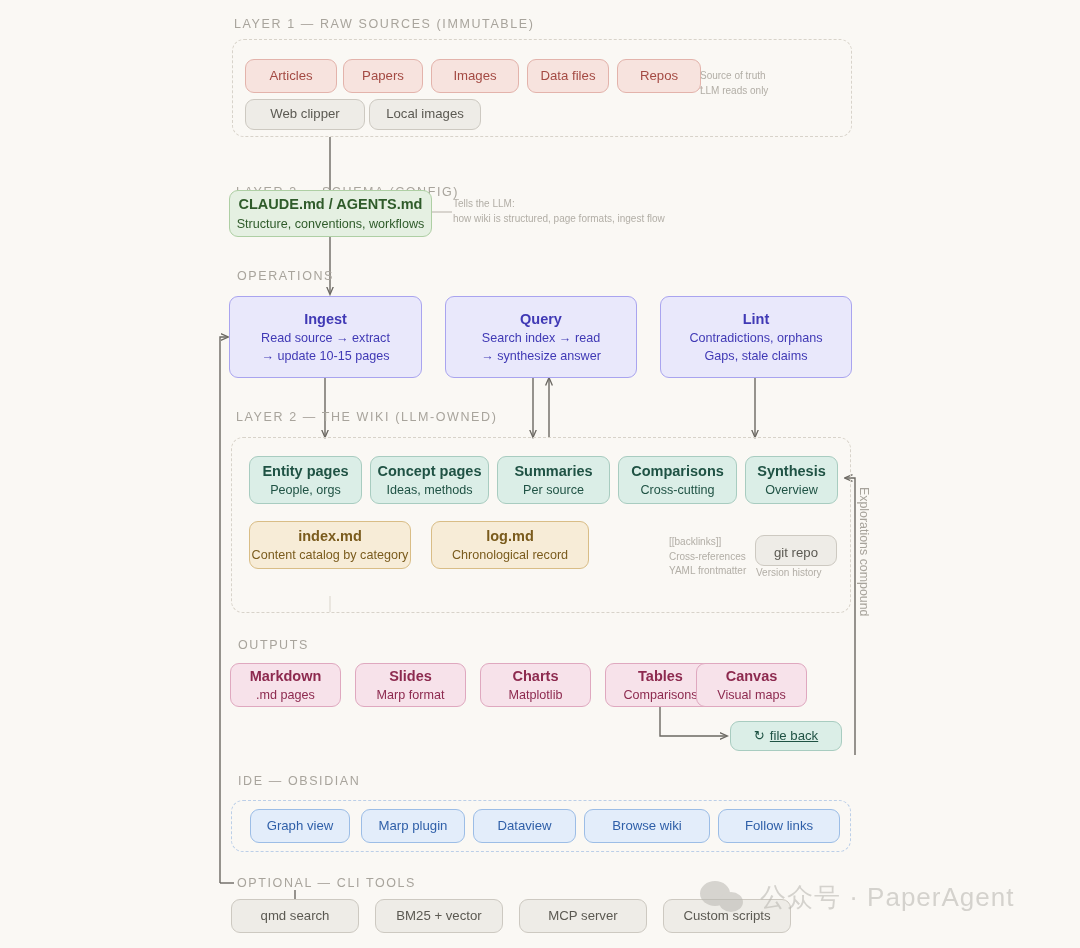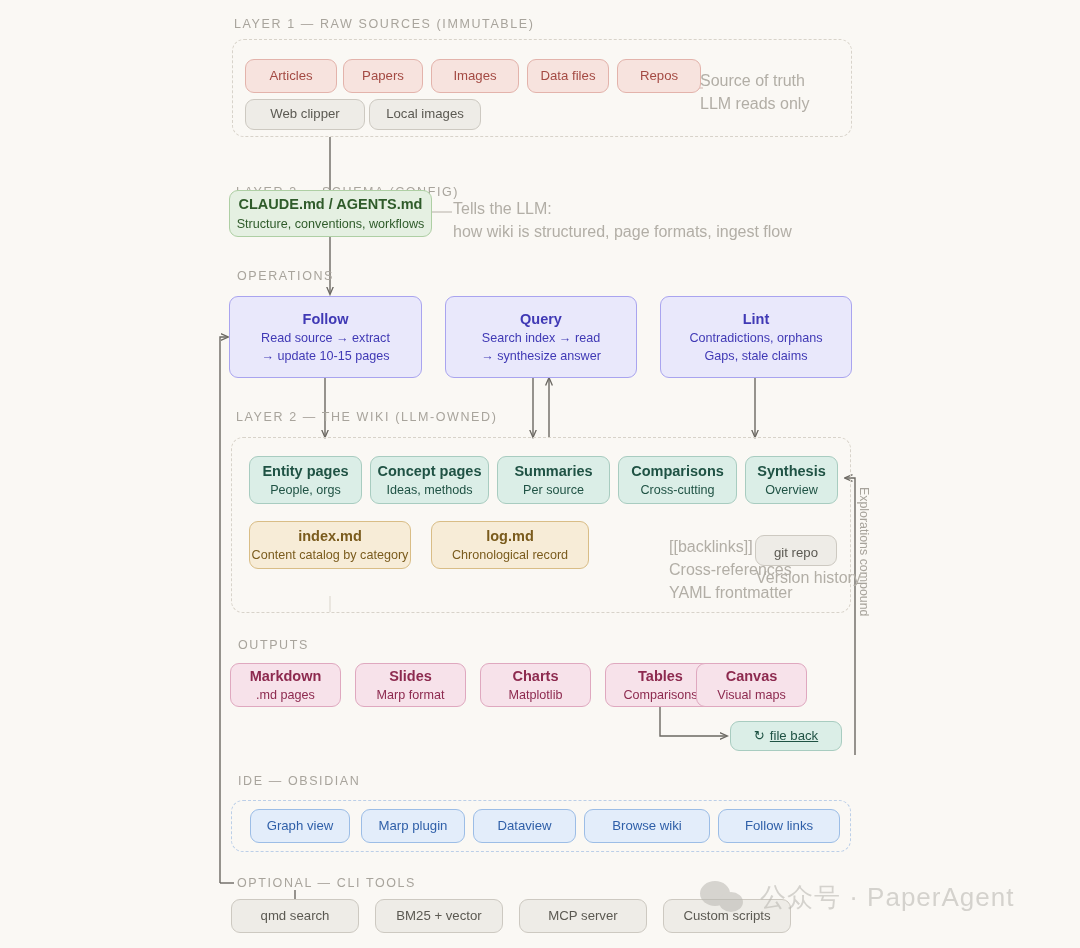--- a/index.html
+++ b/index.html
@@ -71,21 +71,21 @@
 
   .rose   { background:#f7e2ea; border-color:#dfa8bf; }
   .rose .t, .rose .s { color:#8d2a4f; }
 
   .ide    { background:#e3edfa; border-color:#9cbde6; }
   .ide .t, .ide .s { color:#2f5fa8; }
 
   
   .anno {
     position:absolute;
-    font-size:16px;
+    font-size:10px;
     color:#b2aea6;
     line-height:1.45;
     white-space:nowrap;
   }
 
   
   .vlabel {
     position:absolute;
     font-size:12.4px;
     color:#a7a39b;
@@ -200,21 +200,21 @@
   </div>
 
   <div class="anno" style="left:453px; top:197px;">
     <div>Tells the LLM:</div>
     <div>how wiki is structured, page formats, ingest flow</div>
   </div>
 
   <div class="caption" style="left:237px; top:269px;">OPERATIONS</div>
 
   <div class="node purple" style="left:229px; top:296px; width:193px; height:82px;">
-    <div class="t">Follow</div>
+    <div class="t">Ingest</div>
     <div class="s">Read source → extract</div>
     <div class="s">→ update 10-15 pages</div>
   </div>
   <div class="node purple" style="left:445px; top:296px; width:192px; height:82px;">
     <div class="t">Query</div>
     <div class="s">Search index → read</div>
     <div class="s">→ synthesize answer</div>
   </div>
   <div class="node purple" style="left:660px; top:296px; width:192px; height:82px;">
     <div class="t">Lint</div>

